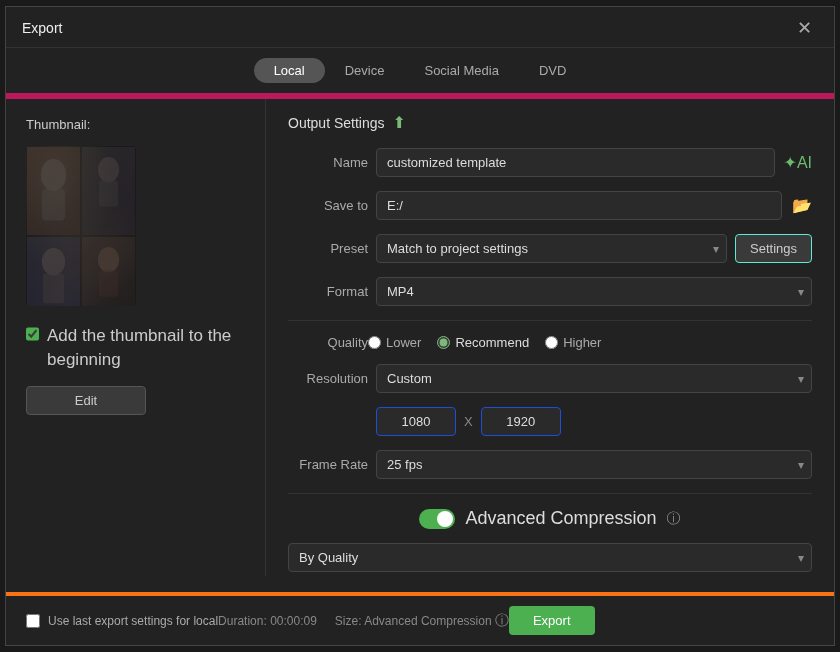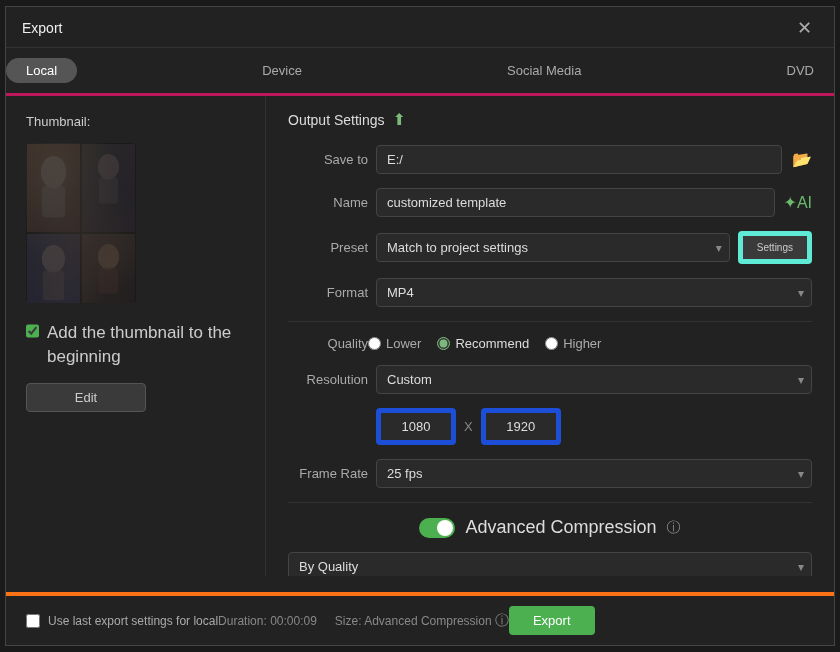--- a/index.html
+++ b/index.html
@@ -41,23 +41,23 @@
       background: none;
       border: none;
       color: #aaa;
       font-size: 18px;
       cursor: pointer;
       line-height: 1;
       padding: 2px 6px;
     }
     .tabs {
       display: flex;
-      justify-content: space-between;
+      justify-content: center;
       padding: 10px 0;
-      border-bottom: 3px solid #be185d;
+      border-bottom: 6px solid #be185d;
     }
     .tab {
       padding: 5px 20px;
       border-radius: 14px;
       border: none;
       background: transparent;
       color: #aaa;
       font-size: 13px;
       cursor: pointer;
     }
@@ -225,26 +225,26 @@
       position: absolute;
       right: 8px;
       top: 50%;
       transform: translateY(-50%);
       color: #888;
       pointer-events: none;
       font-size: 12px;
     }
     .settings-btn {
       background: #3a3a3a;
-      border: 5px solid #5eead4;
+      border: 1px solid #5eead4;
       border-radius: 4px;
       color: #ccc;
       padding: 6px 14px;
       cursor: pointer;
-      font-size: 10px;
+      font-size: 13px;
       white-space: nowrap;
     }
     .divider {
       border: none;
       border-top: 1px solid #333;
       margin: 6px 0 14px;
     }
     
     .quality-row {
       display: flex;
@@ -282,21 +282,21 @@
     
     .resolution-inputs {
       display: flex;
       align-items: center;
       gap: 8px;
       margin-bottom: 14px;
       margin-left: 88px;
     }
     .res-input {
       background: #2a2a2a;
-      border: 5px solid #1d4ed8;
+      border: 1px solid #1d4ed8;
       border-radius: 4px;
       color: #ddd;
       padding: 6px 10px;
       font-size: 13px;
       width: 80px;
       outline: none;
       text-align: center;
     }
     .res-x {
       color: #888;
@@ -452,29 +452,29 @@
       <button class="edit-btn">Edit</button>
     </div>
 
     <div class="right-panel">
       <div class="output-settings-header">
         <span class="output-settings-title">Output Settings</span>
         <span class="upload-icon">⬆</span>
       </div>
 
       <div class="form-row">
+        <span class="form-label">Name</span>
+        <input class="form-input" type="text" value="customized template" style="">
+        <span class="ai-icon">✦AI</span>
+      </div>
+
+      <div class="form-row">
         <span class="form-label">Save to</span>
         <input class="form-input" type="text" value="E:/" style="">
         <span class="folder-icon">📂</span>
-      </div>
-
-      <div class="form-row">
-        <span class="form-label">Name</span>
-        <input class="form-input" type="text" value="customized template" style="">
-        <span class="ai-icon">✦AI</span>
       </div>
 
       <div class="form-row">
         <span class="form-label">Preset</span>
         <div class="select-wrap">
           <select class="form-select">
             <option>Match to project settings</option>
           </select>
           <span class="select-arrow">▾</span>
         </div>

